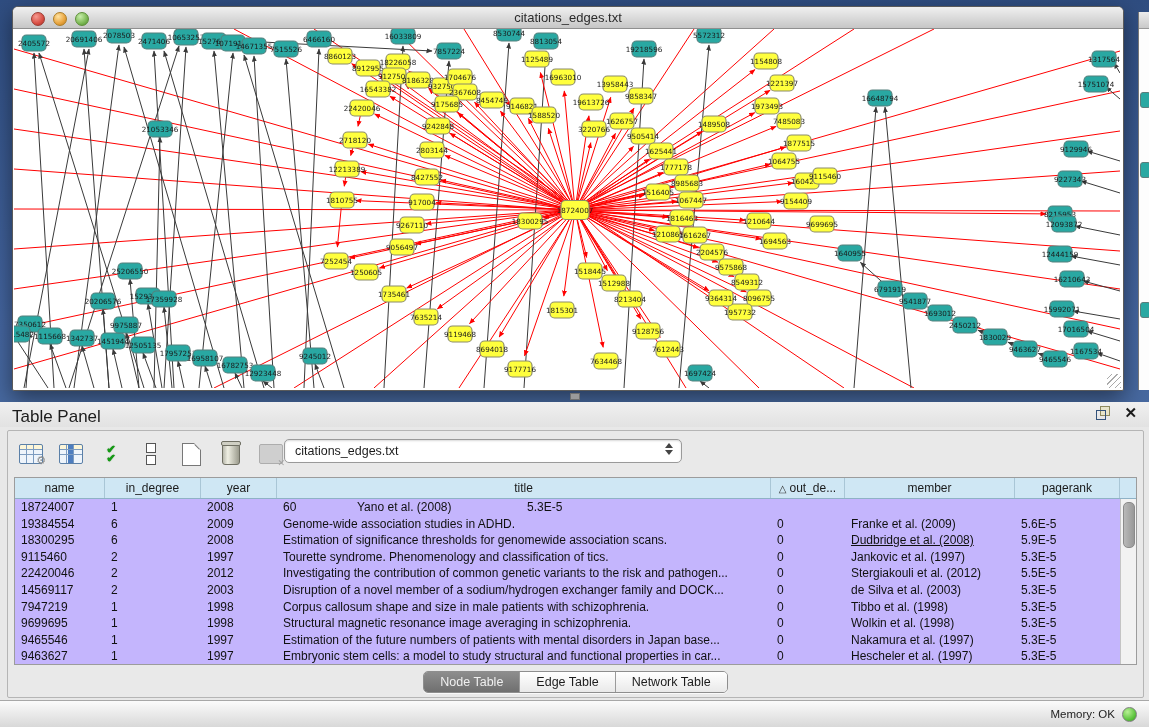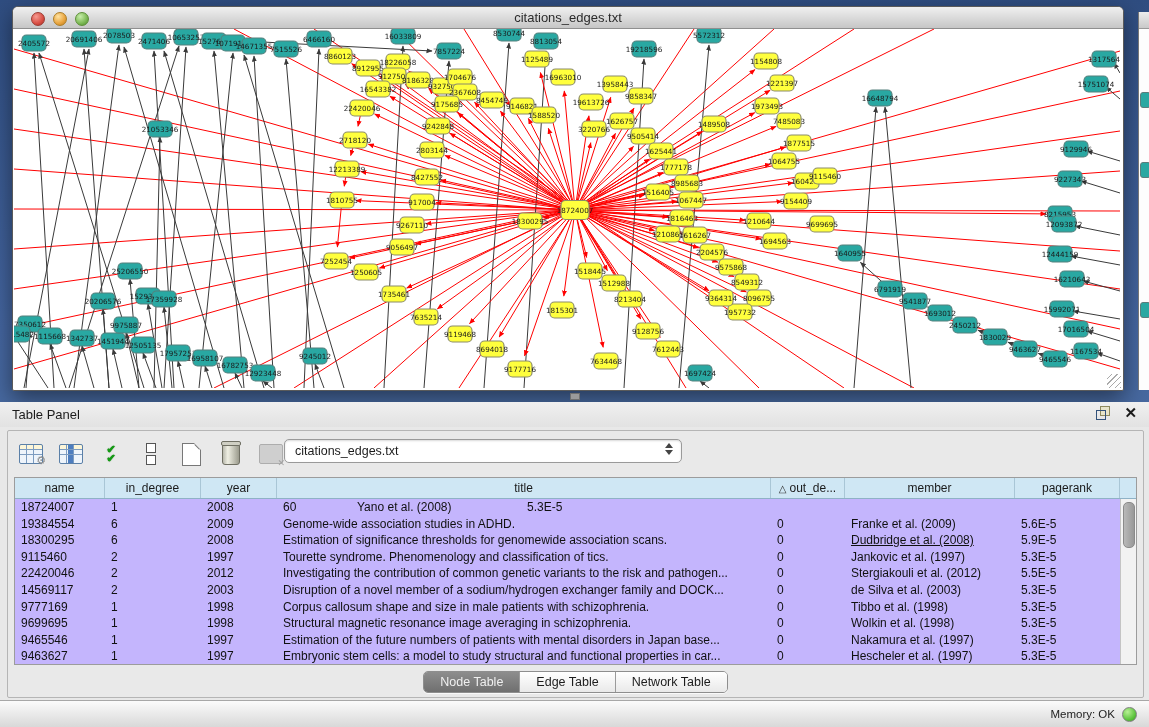--- a/index.html
+++ b/index.html
@@ -28,21 +28,21 @@
   
   .sliver{position:absolute;left:1138px;top:12px;width:11px;height:378px;background:#fdfdfd;border-left:1px solid #777;}
   .sliver .bar{height:16px;background:linear-gradient(#ececec,#c9c9c9);border-bottom:1px solid #999;}
   .sliver .nub{position:absolute;left:1px;width:9px;height:14px;border-radius:3px;background:#29a8a2;border:1px solid #5c7d7b;}
   
   .splitter{position:absolute;left:0;top:388px;width:1149px;height:14px;}
   .splitter .handle{position:absolute;left:570px;top:5px;width:8px;height:5px;background:#9a9a9a;border:1px solid #6f6f6f;}
   
   .tpanel{position:absolute;left:0;top:402px;width:1149px;height:298px;background:#e8e8e8;}
   .tpanel-header{height:25px;position:relative;background:linear-gradient(#f0f0f0,#e2e2e2);}
-  .tpanel-title{position:absolute;left:12px;top:5px;font-size:13px;color:#1c1c1c;}
+  .tpanel-title{position:absolute;left:12px;top:5px;font-size:17px;color:#1c1c1c;}
   .ph-icons{position:absolute;right:12px;top:4px;display:flex;gap:14px;align-items:center;}
   .float-icon{width:14px;height:14px;position:relative;display:inline-block;}
   .float-icon .sq1{position:absolute;left:0;bottom:0;width:8px;height:8px;border:1px solid #33527a;background:transparent;}
   .float-icon .sq2{position:absolute;right:0;top:0;width:8px;height:8px;border:1px solid #8f8a5e;background:#e8e4c9;}
   .close-x{font-size:15px;font-weight:bold;color:#1a1a1a;line-height:14px;cursor:default;}
   .tpanel-body{position:absolute;left:7px;top:28px;width:1135px;height:266px;
     background:#e9e9e9;border:1px solid #b5b5b5;border-radius:2px;}
   
   .ttoolbar{position:absolute;left:8px;top:6px;height:34px;display:flex;align-items:center;gap:10px;}
   .tbtn{width:30px;height:30px;display:flex;align-items:center;justify-content:center;border-radius:4px;}
@@ -913,21 +913,21 @@
           <div class="tr">
             <div class="td" style="width: 90px;">14569117</div>
             <div class="td" style="width: 96px;">2</div>
             <div class="td" style="width: 76px;">2003</div>
             <div class="td" style="width: 494px;">Disruption of a novel member of a sodium/hydrogen exchanger family and DOCK...</div>
             <div class="td" style="width: 74px;">0</div>
             <div class="td" style="width: 170px;">de Silva et al. (2003)</div>
             <div class="td" style="width: 105px;">5.3E-5</div>
           </div>
           <div class="tr">
-            <div class="td" style="width: 90px;">9777169</div>
+            <div class="td" style="width: 90px;">7947219</div>
             <div class="td" style="width: 96px;">1</div>
             <div class="td" style="width: 76px;">1998</div>
             <div class="td" style="width: 494px;">Corpus callosum shape and size in male patients with schizophrenia.</div>
             <div class="td" style="width: 74px;">0</div>
             <div class="td" style="width: 170px;">Tibbo et al. (1998)</div>
             <div class="td" style="width: 105px;">5.3E-5</div>
           </div>
           <div class="tr">
             <div class="td" style="width: 90px;">9699695</div>
             <div class="td" style="width: 96px;">1</div>

